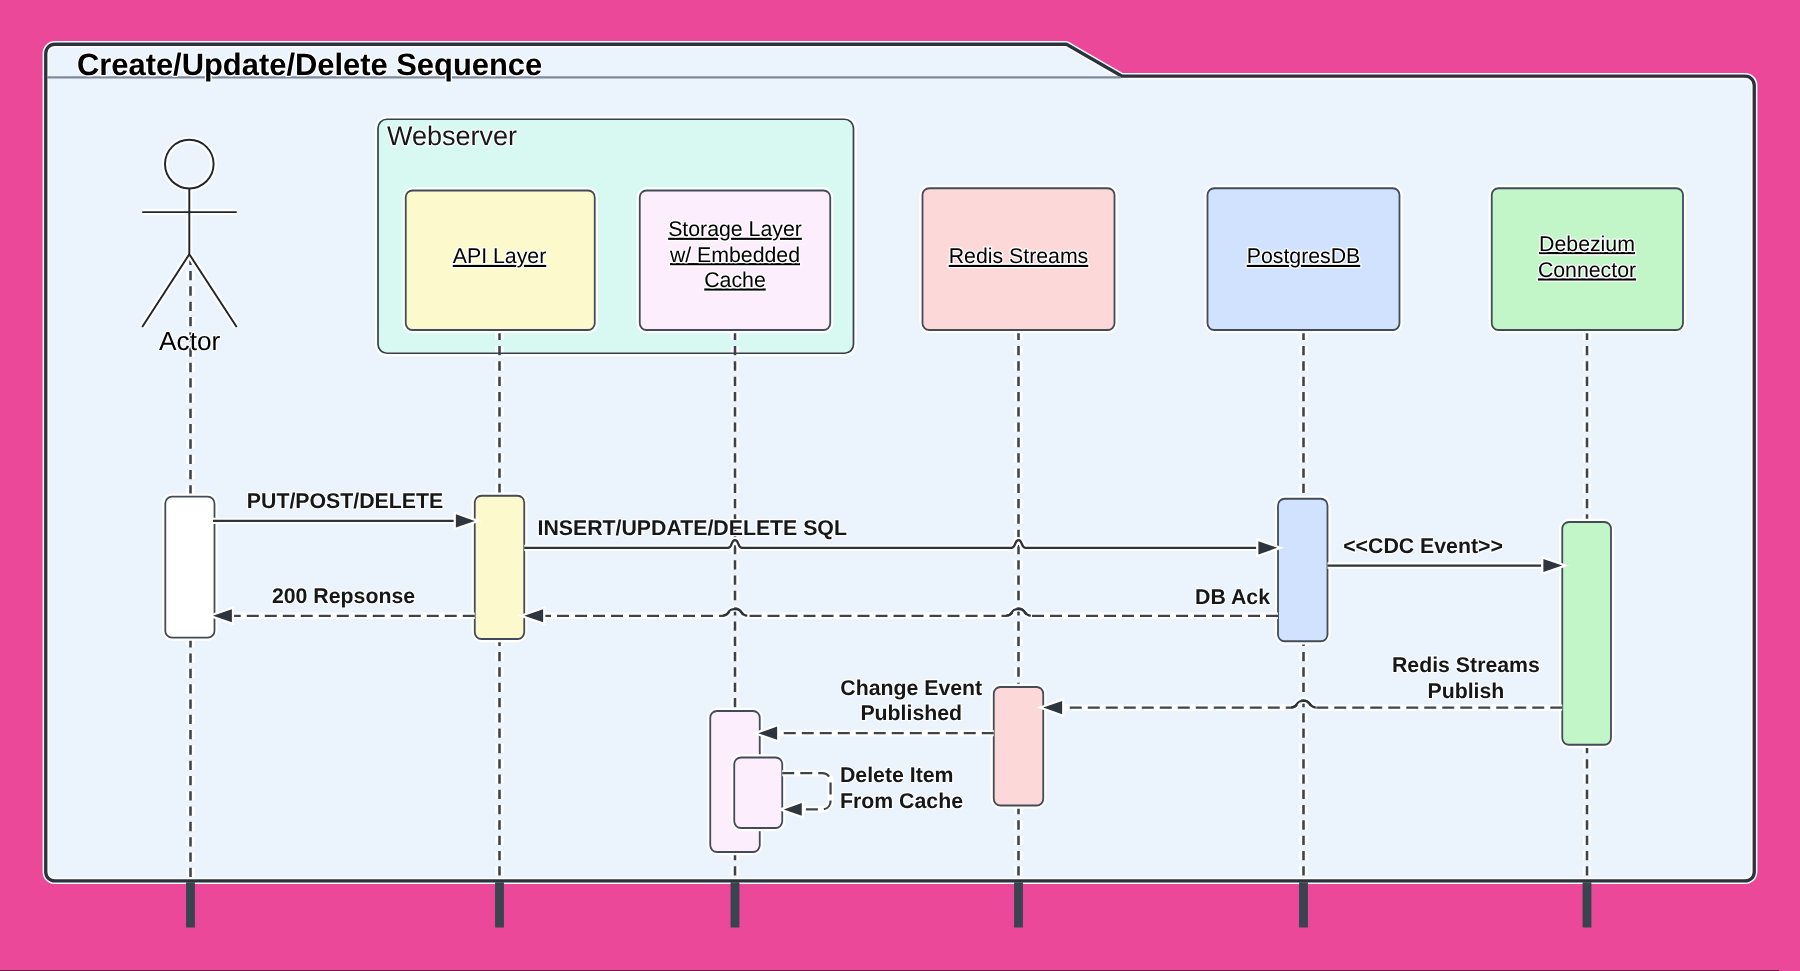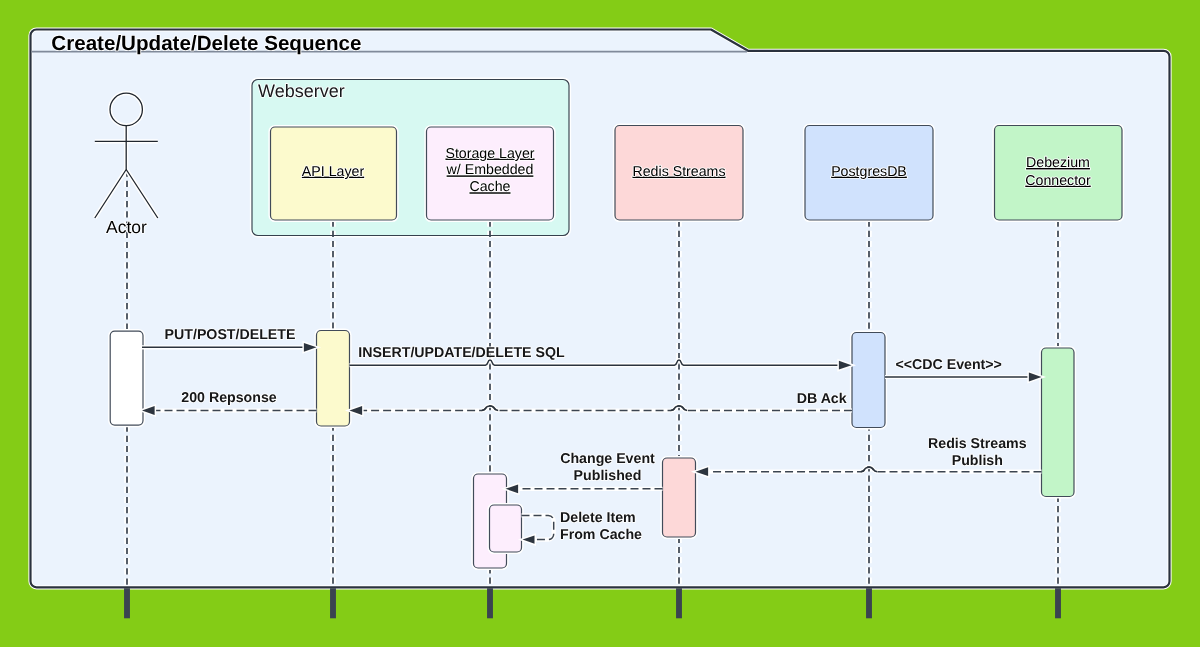--- a/index.html
+++ b/index.html
@@ -1,18 +1,18 @@
 <!DOCTYPE html>
 <html><head>
 <meta charset="utf-8">
 <style>
   html,body{margin:0;padding:0;background:#000;}
   body{width:1200px;height:647px;overflow:hidden;
        font-family:"Liberation Sans",sans-serif;-webkit-font-smoothing:antialiased;}
-  #stage{position:relative;width:1200px;height:647px;background:#84cc16;overflow:hidden;}
+  #stage{position:relative;width:1200px;height:647px;background:#ec4899;overflow:hidden;}
   svg#diagram{position:absolute;left:0;top:0;width:1200px;height:647px;display:block;
               shape-rendering:geometricPrecision;filter:opacity(99.9%);}
   text{font-family:"Liberation Sans",sans-serif;text-rendering:geometricPrecision;
        paint-order:stroke fill;stroke:#ffffff;stroke-width:1.7px;stroke-linejoin:round;}
   .ttl{font-size:20.6px;font-weight:bold;fill:#000000;}
   .boxlbl{font-size:14.2px;fill:#000000;}
   .grouplbl{font-size:18px;fill:#16181b;}
   .actorlbl{font-size:17.5px;fill:#000000;}
   .msglbl{font-size:14.2px;font-weight:bold;fill:#161719;}
   .lifeline{stroke:#3a4350;stroke-width:1.7;fill:none;stroke-dasharray:6.2 4.0;stroke-linecap:butt;}

